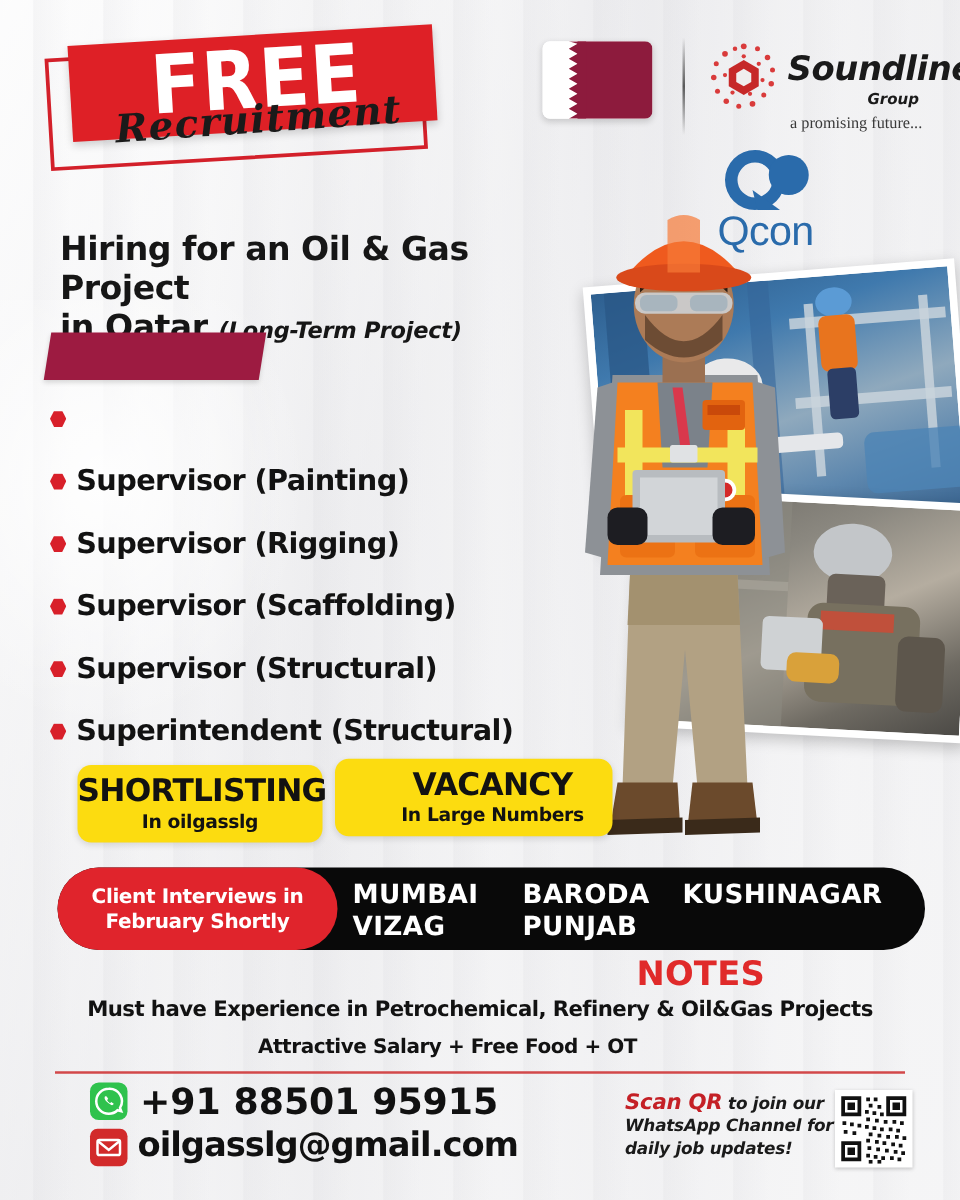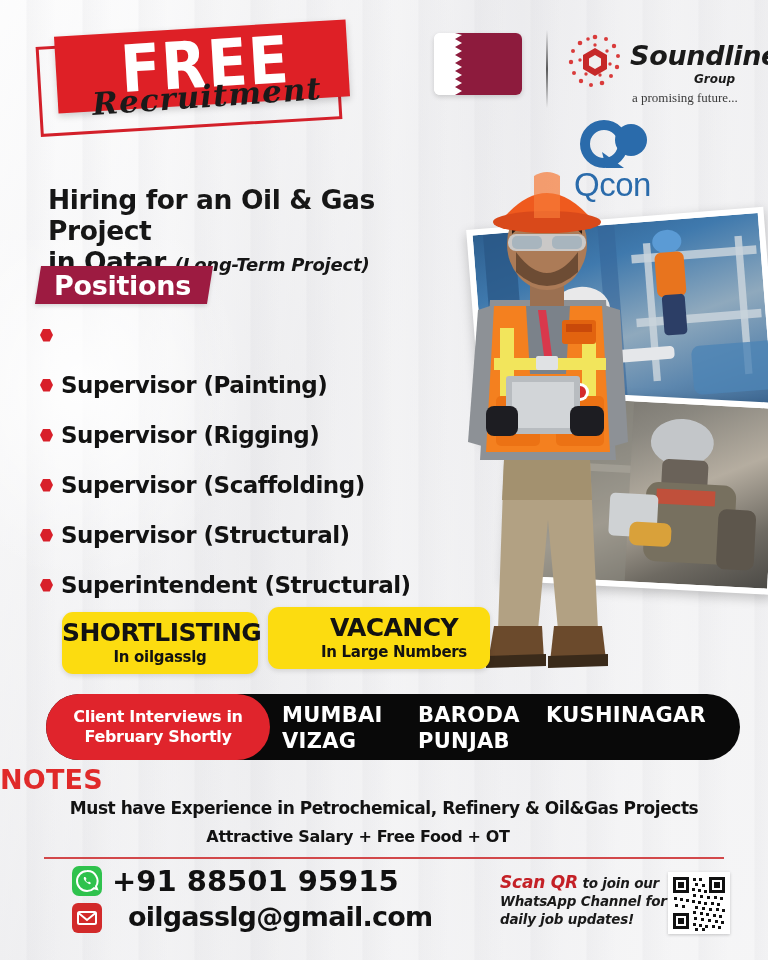--- a/index.html
+++ b/index.html
@@ -159,21 +159,21 @@
     display:grid;grid-template-columns:136px 128px auto;
     align-content:center;row-gap:2px;
   }
   .city{
     font-size:21px;font-weight:900;color:#fff;letter-spacing:.3px;
     font-family:"DejaVu Sans",sans-serif;
   }
 
   
   .notes-title{
-    position:absolute;left:0;top:764px;width:612px;text-align:left;
+    position:absolute;left:0;top:764px;width:612px;text-align:right;
     font-size:27px;font-weight:900;color:#e02a2a;letter-spacing:.2px;
     font-family:"DejaVu Sans",sans-serif;
   }
   .notes-l1{
     position:absolute;left:0;top:798px;width:768px;text-align:center;
     font-size:17px;font-weight:900;color:#121212;letter-spacing:-.45px;
     font-family:"DejaVu Sans",sans-serif;
   }
   .notes-l2{
     position:absolute;left:0;top:827px;width:716px;text-align:center;
@@ -193,21 +193,21 @@
   .mail-icon{
     position:absolute;left:72px;top:903px;width:30px;height:30px;
     background:#d22a2a;border-radius:6px;
   }
   .phone-text{
     position:absolute;left:112px;top:864px;
     font-size:29px;font-weight:900;color:#111;letter-spacing:0px;
     font-family:"DejaVu Sans",sans-serif;
   }
   .email-text{
-    position:absolute;left:128px;top:901px;
+    position:absolute;left:110px;top:901px;
     font-size:27px;font-weight:900;color:#111;letter-spacing:-.8px;
     font-family:"DejaVu Sans",sans-serif;
   }
   .scan-block{position:absolute;left:500px;top:872px;width:170px;}
   .scan-l1{
     font-size:17px;font-style:italic;font-weight:900;color:#c42026;
     letter-spacing:-.2px;font-family:"DejaVu Sans",sans-serif;
     display:inline;
   }
   .scan-rest{
@@ -307,21 +307,20 @@
   </svg>
   <div class="qcon-word">Qcon</div>
 
   <div class="headline">
     <span>Hiring for an Oil &amp; Gas Project</span><br>
     <span>in Qatar</span>
     <span class="sub">(Long-Term Project)</span>
   </div>
 
   <div class="pos-banner"></div>
-  <div class="pos-banner-text">Positions</div>
 
   <div class="pos-list">
     <div class="pos-item">
       <span class="bullet"></span>
     </div>
     <div class="pos-item">
       <span class="bullet"></span>
       <span class="pos-label">Supervisor (Painting)</span>
     </div>
     <div class="pos-item">

